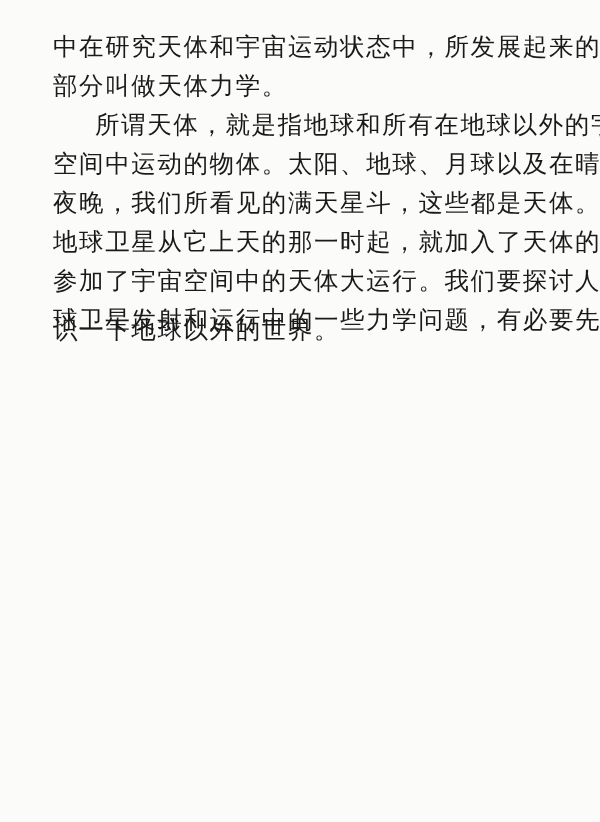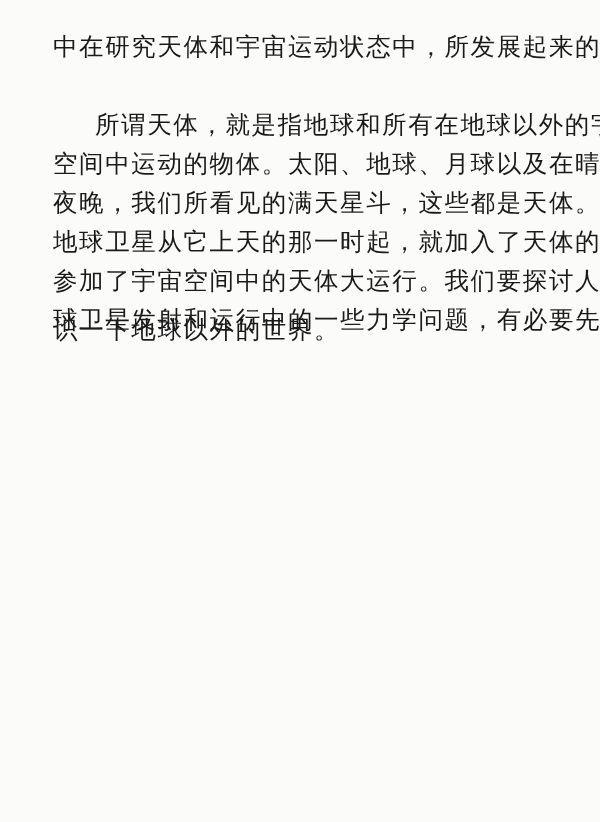--- a/index.html
+++ b/index.html
@@ -23,20 +23,21 @@
     text-align-last: justify;
   }
   .line.indent { left: 95px; width: 455px; }
   .line.short { text-align-last: left; }
 </style>
 </head>
 <body>
 
 <div class="page">
   <div class="line short" style="top:33px">中在研究天体和宇宙运动状态中，所发展起来的力学</div>
+  <div class="line short" style="top:72px">部分叫做天体力学。</div>
   <div class="line indent" style="top:111px">所谓天体，就是指地球和所有在地球以外的宇宙</div>
   <div class="line" style="top:150px">空间中运动的物体。太阳、地球、月球以及在晴朗的</div>
   <div class="line" style="top:189px">夜晚，我们所看见的满天星斗，这些都是天体。人造</div>
   <div class="line" style="top:228px">地球卫星从它上天的那一时起，就加入了天体的行列，</div>
   <div class="line" style="top:267px">参加了宇宙空间中的天体大运行。我们要探讨人造地</div>
   <div class="line" style="top:306px">球卫星发射和运行中的一些力学问题，有必要先来认</div>
 
   <div class="line short" style="top:316px">识一下地球以外的世界。</div>
 </div>
 

